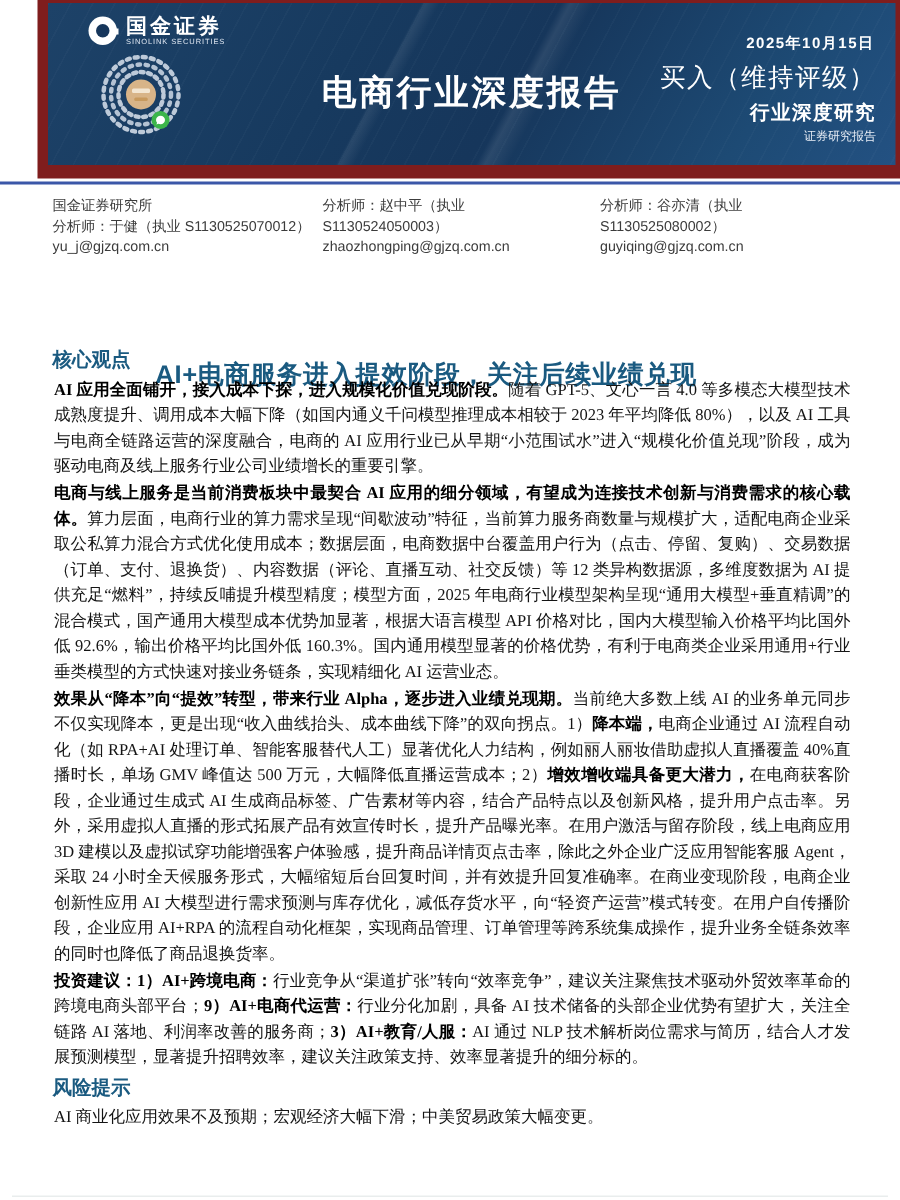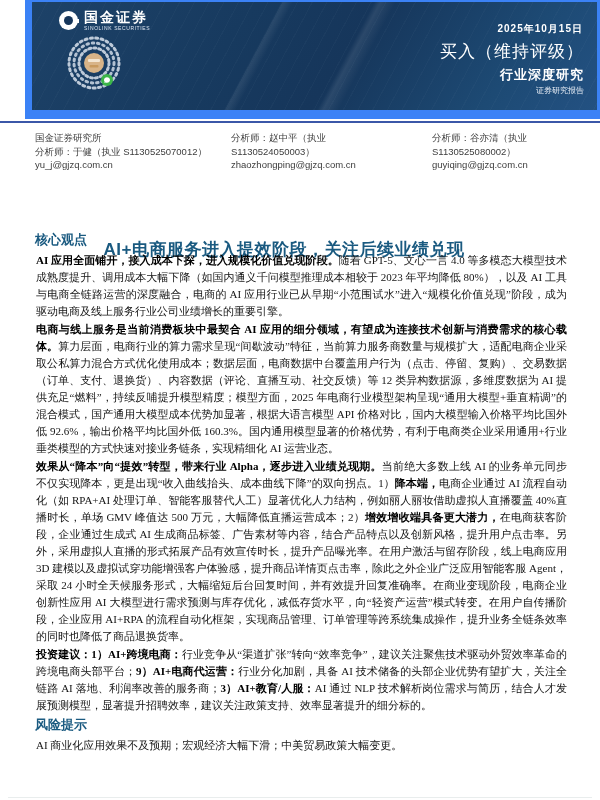--- a/index.html
+++ b/index.html
@@ -1,21 +1,21 @@
 <!DOCTYPE html>
 <html><head>
 <meta charset="utf-8">
 <style>
   html,body{margin:0;padding:0;}
   body{background:#ffffff;font-family:"Liberation Sans",sans-serif;}
   .page{position:relative;width:600px;height:800px;background:#ffffff;overflow:hidden;}
 
   
   .banner-frame{position:absolute;left:25px;top:0;width:575px;height:119px;
-    background:#3b82f6;box-sizing:border-box;padding:2px 3px 9px 7px;}
+    background:#7f1d1d;box-sizing:border-box;padding:2px 3px 9px 7px;}
   .banner{position:relative;width:100%;height:100%;
     background:
       linear-gradient(118deg, rgba(255,255,255,0) 40%, rgba(255,255,255,0.08) 40.5%, rgba(255,255,255,0) 42%),
       linear-gradient(118deg, rgba(255,255,255,0) 55%, rgba(255,255,255,0.09) 56%, rgba(255,255,255,0) 58.5%),
       repeating-linear-gradient(118deg, rgba(255,255,255,0.025) 0 1px, rgba(255,255,255,0) 1px 13px),
       linear-gradient(125deg,#1d4268 0%,#173a5f 35%,#16365b 55%,#1d4a74 82%,#235182 100%);
     color:#fff;}
   .brand{position:absolute;left:27px;top:8px;display:flex;align-items:center;}
   .brand-circle{width:19px;height:19px;border-radius:50%;background:#ffffff;position:relative;margin-right:6px;flex:0 0 auto;}
   .brand-circle::after{content:"";position:absolute;left:5px;top:5px;width:9px;height:9px;border-radius:50%;background:#16365b;}
@@ -29,21 +29,21 @@
     font-size:23px;font-weight:bold;letter-spacing:2px;}
   .rating-block{position:absolute;right:13px;top:41px;text-align:right;line-height:1;}
   .rating{font-size:17px;font-weight:normal;letter-spacing:1px;}
   .report-type{font-size:13px;font-weight:bold;margin-top:8px;letter-spacing:1px;}
   .report-tag{font-size:8px;margin-top:6px;color:#e8eef6;}
 
   .rule-blue{position:absolute;left:0;top:121px;width:600px;height:2px;background:#3b57a8;}
 
   
   .analysts{position:absolute;left:35px;top:131px;width:545px;display:grid;
-    grid-template-columns:180px 185px 180px;column-gap:16px;
+    grid-template-columns:180px 185px 180px;column-gap:0;
     font-size:9.5px;line-height:13.5px;color:#3c3c3c;}
 
   
   .main-title{position:absolute;left:0;width:568px;top:210px;text-align:center;
     font-size:17px;font-weight:bold;color:#1a5a80;letter-spacing:0.5px;margin-top:28px;}
   .content{position:absolute;left:35px;top:231px;width:533px;}
   .section-heading{font-size:13px;font-weight:bold;color:#1a5a80;margin:0 0 3px 0;
     font-family:"Liberation Sans",sans-serif;}
   .section-heading.risk{margin-top:2px;}
   .para{font-size:11px;line-height:17px;margin:1px;text-align:justify;color:#141414;
@@ -76,20 +76,21 @@
           <circle cx="28" cy="28" r="20" stroke-width="3" stroke-dasharray="1.6 3.8" opacity="0.85"></circle>
           <circle cx="28" cy="28" r="15" stroke-width="3" stroke-dasharray="2 3" opacity="0.9"></circle>
         </g>
         <circle cx="28" cy="28" r="10" fill="#d8b488"></circle>
         <rect x="22" y="24" width="12" height="3" rx="1" fill="#f3e6d2"></rect>
         <rect x="23.5" y="30" width="9" height="2.4" rx="1" fill="#c89a5e"></rect>
         <circle cx="41" cy="45" r="6" fill="#3cb54a"></circle>
         <path d="M38 45c0-1.6 1.4-2.8 3-2.8s3 1.2 3 2.8-1.4 2.8-3 2.8c-.5 0-1-.1-1.4-.3l-1.3.5.4-1.2c-.4-.5-.7-1.1-.7-1.8z" fill="#ffffff"></path>
       </svg>
 
+      <div class="banner-title">电商行业深度报告</div>
 
       <div class="rating-block">
         <div class="rating">买入（维持评级）</div>
         <div class="report-type">行业深度研究</div>
         <div class="report-tag">证券研究报告</div>
       </div>
 
     </div>
   </div>
 

